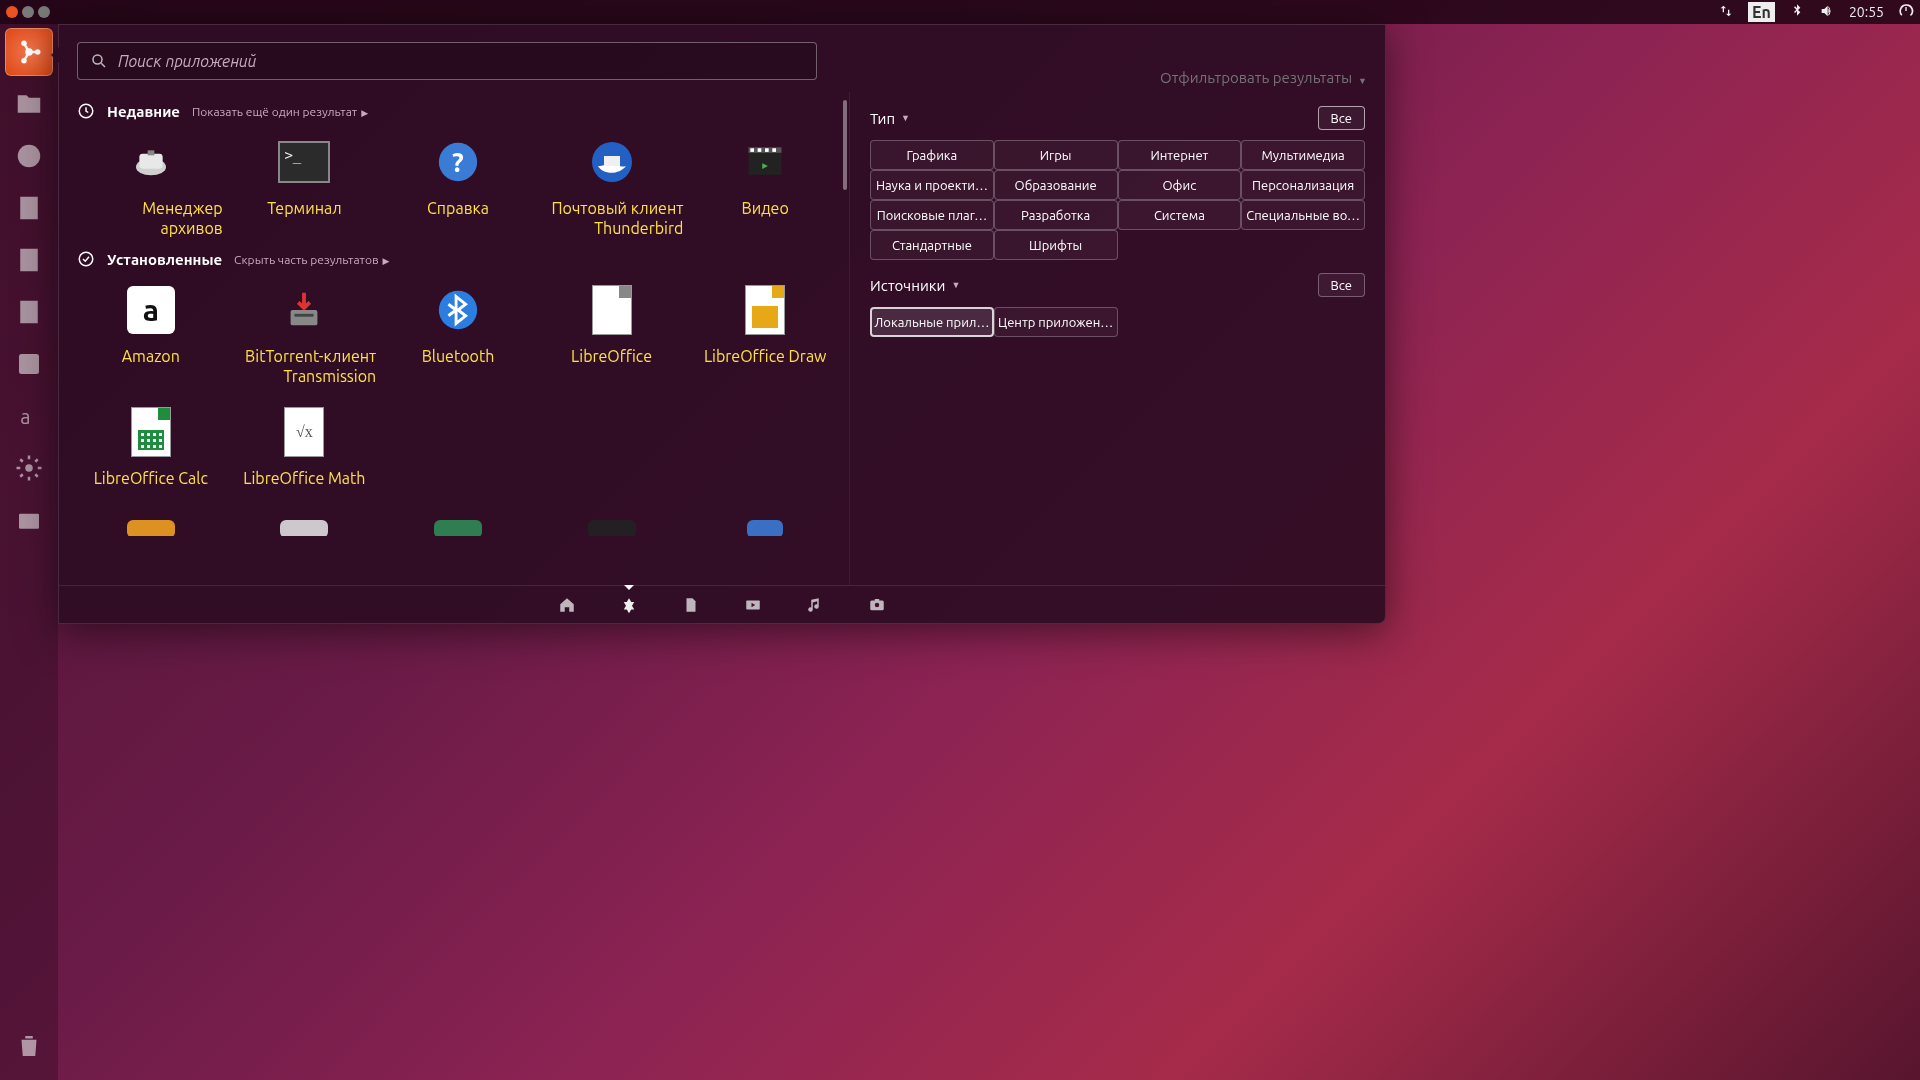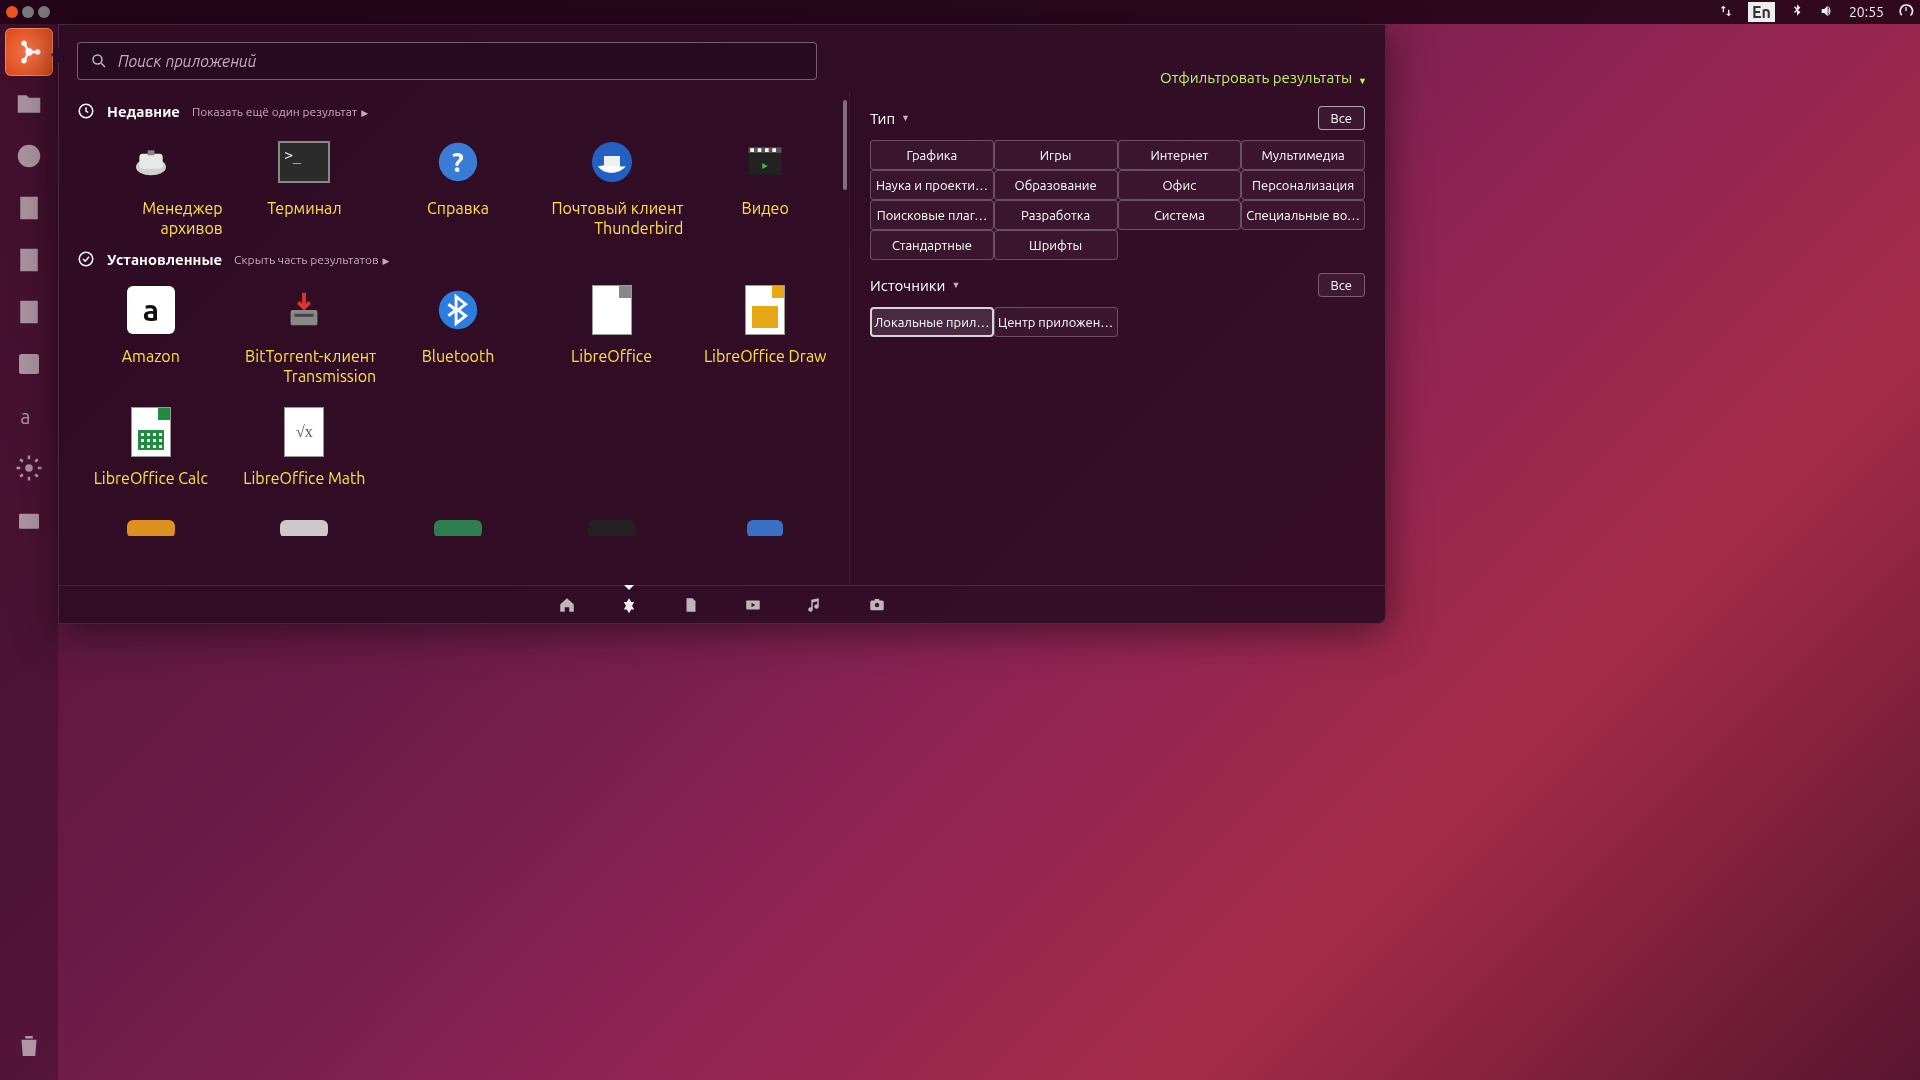--- a/index.html
+++ b/index.html
@@ -19,21 +19,21 @@
 .lbtn svg{width:30px;height:30px;fill:#fff;}
 .lbtn.trash{margin-top:auto;margin-bottom:10px;}
 
 .dash{position:absolute;top:24px;left:58px;width:1328px;height:600px;background:rgba(45,12,35,.92);border:1px solid rgba(255,255,255,.12);border-radius:0 0 8px 0;display:flex;flex-direction:column;box-shadow:0 8px 40px rgba(0,0,0,.5);}
 .dash-arrow{position:absolute;left:-8px;top:22px;width:0;height:0;border-top:8px solid transparent;border-bottom:8px solid transparent;border-right:8px solid rgba(45,12,35,.92);}
 .dash-top{display:flex;align-items:center;gap:16px;padding:10px 18px 6px 18px;}
 .search{flex:0 0 740px;height:38px;border:1px solid rgba(255,255,255,.35);border-radius:4px;display:flex;align-items:center;padding:0 12px;gap:10px;background:rgba(0,0,0,.15);}
 .search svg{width:18px;height:18px;fill:#bbb;}
 .search input{flex:1;background:transparent;border:none;outline:none;color:#eee;font-size:16px;font-style:italic;}
 .search input::placeholder{color:#c9a9bc;font-style:italic;}
-.filter-link{margin-left:auto;color:#bef264;font-size:15px;display:flex;align-items:flex-end;gap:6px;cursor:pointer;margin-top:34px;}
+.filter-link{margin-left:auto;color:#737373;font-size:15px;display:flex;align-items:flex-end;gap:6px;cursor:pointer;margin-top:34px;}
 .filter-link .tri{font-size:9px;}
 .dash-body{flex:1;display:flex;overflow:hidden;}
 .results{flex:0 0 790px;padding:4px 10px 0 18px;overflow:hidden;position:relative;}
 .sec-head{display:flex;align-items:center;gap:12px;color:#fff;margin:6px 0 8px 0;}
 .sec-head .t{font-weight:bold;font-size:15px;}
 .sec-head .more{color:#c9a9bc;font-size:12px;cursor:pointer;}
 .sec-head .more .tri{font-size:9px;margin-left:4px;}
 .sec-head svg{width:18px;height:18px;fill:#fff;}
 .grid{display:grid;grid-template-columns:repeat(5,1fr);gap:6px 6px;}
 .app{display:flex;flex-direction:column;align-items:center;gap:8px;padding:6px 2px;cursor:pointer;}

